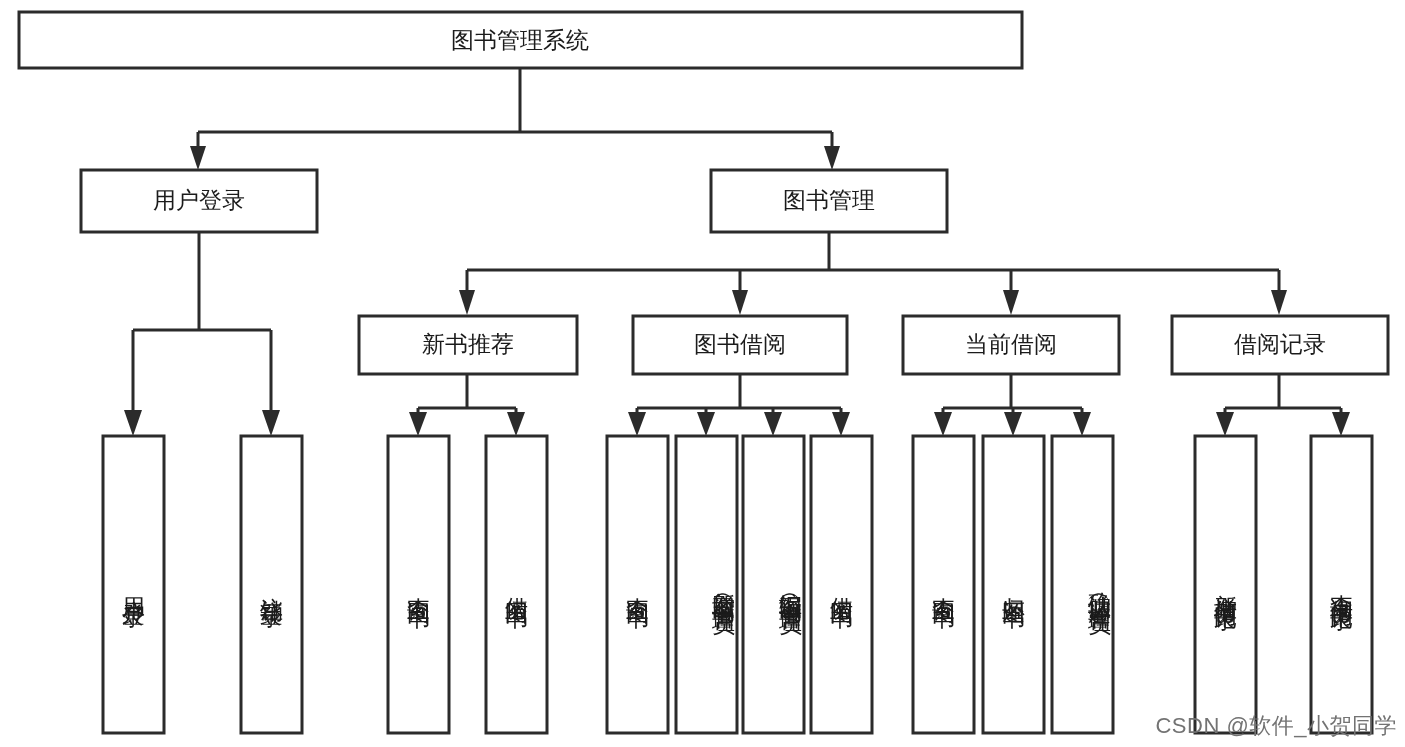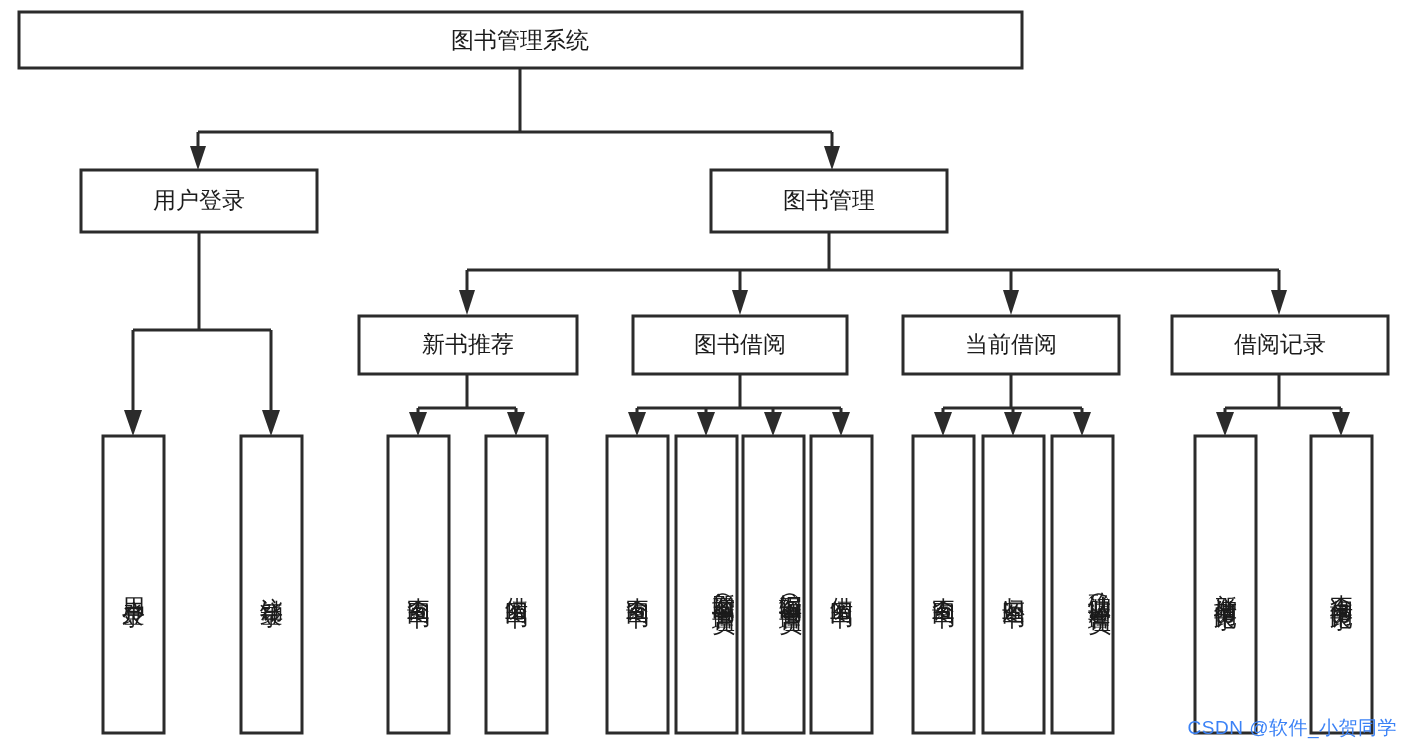--- a/index.html
+++ b/index.html
@@ -60,22 +60,22 @@
     letter-spacing: 3px;
     color: #1b1b1b;
     white-space: nowrap;
     pointer-events: none;
   }
   .watermark {
     position: absolute;
     right: 8px;
     bottom: 6px;
     font-family: "Liberation Sans", "DejaVu Sans", sans-serif;
-    font-size: 19px;
-    color: #3b82f6;
+    font-size: 22px;
+    color: #737373;
     letter-spacing: 0.5px;
     user-select: none;
   }
 </style>
 </head>
 <body>
 
 <div id="diagram-root">
 
   <svg id="tree-svg" viewBox="0 0 1405 747">

